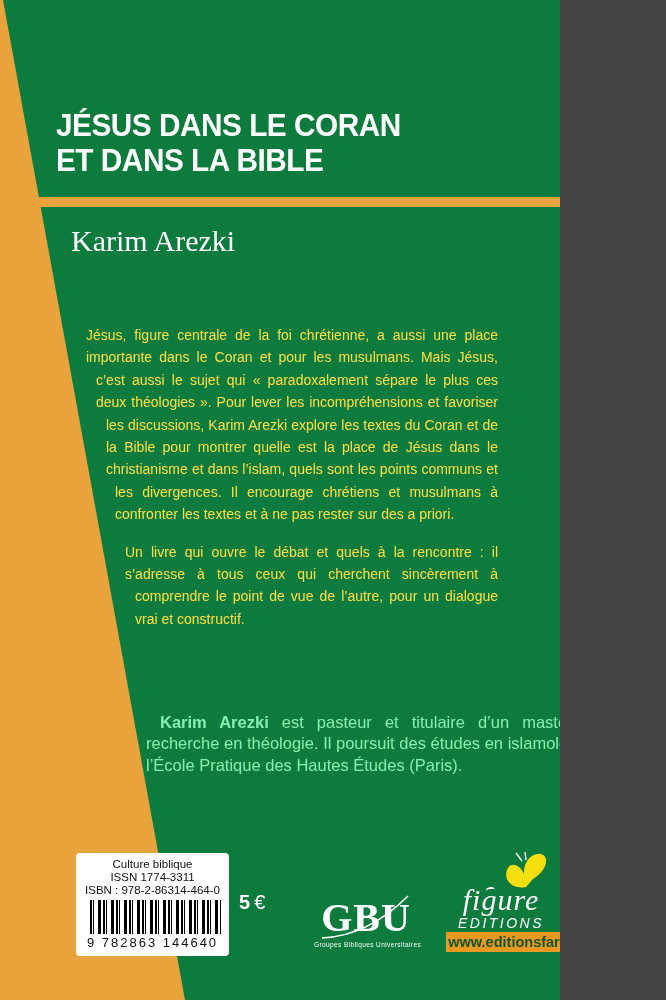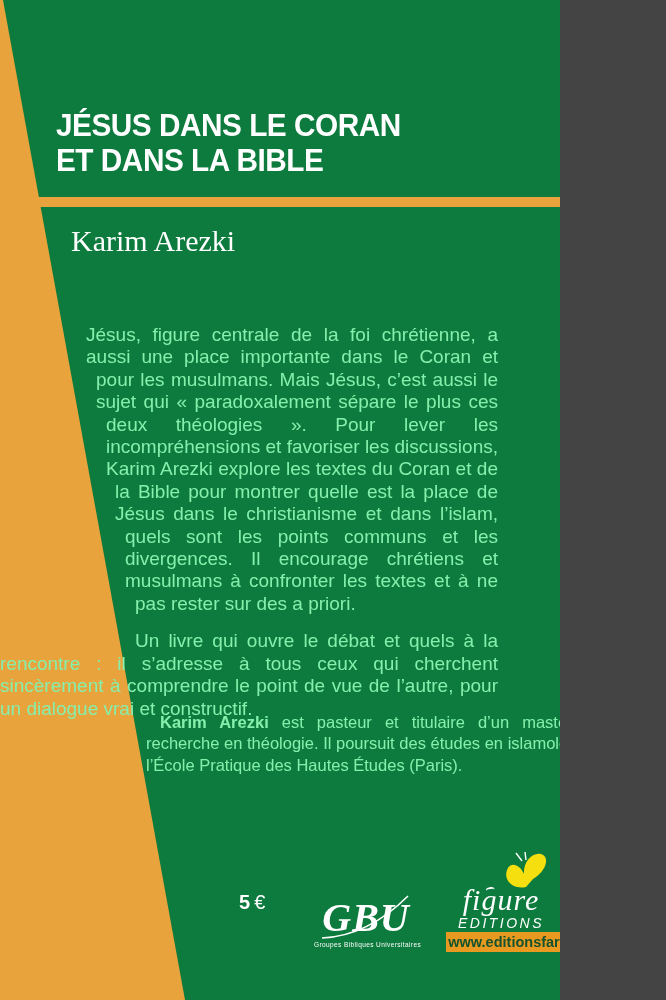--- a/index.html
+++ b/index.html
@@ -20,21 +20,21 @@
     letter-spacing:-0.5px;transform:scaleX(0.96);transform-origin:left top;
     white-space:nowrap;
   }
   .author{
     position:absolute;left:71px;top:224px;z-index:3;
     color:#ffffff;font-family:"Liberation Serif",serif;
     font-size:30px;line-height:34px;
   }
   .synopsis{
     position:absolute;left:0;top:324px;right:62px;z-index:3;
-    color:#86efac;font-size:19px;line-height:22.4px;
+    color:#fde047;font-size:14px;line-height:22.4px;
     text-align:justify;
   }
   .synopsis p{margin:0;}
   .synopsis p + p{margin-top:15px;}
   .fstep{float:left;clear:left;height:54px;}
   .fs1{width:86px;}.fs2{width:96px;}.fs3{width:106px;}
   .fs4{width:115px;}.fs5{width:125px;}.fs6{width:135px;}
   .bio{
     position:absolute;left:146px;top:712px;width:458px;z-index:3;
     color:#86efac;font-size:16.5px;line-height:21.4px;
@@ -61,21 +61,21 @@
   .price{
     position:absolute;left:239px;top:891px;z-index:3;
     color:#ffffff;font-weight:700;font-size:20px;
   }
   .price .euro{font-weight:400;padding-left:4px;}
   .gbu{
     position:absolute;left:314px;top:896px;width:104px;z-index:3;
     color:#ffffff;text-align:center;
   }
   .gbu-word{
-    font-family:"Liberation Serif",serif;font-style:italic;font-weight:700;
+    font-family:"Liberation Serif",serif;font-weight:700;
     font-size:40px;line-height:44px;letter-spacing:1px;
   }
   .gbu-swoosh{position:absolute;left:6px;top:-4px;}
   .gbu-caption{font-size:6.5px;line-height:8px;letter-spacing:0.4px;margin-top:1px;white-space:nowrap;}
   .farel{position:absolute;left:446px;top:851px;width:162px;z-index:3;color:#ffffff;}
   .butterfly{position:absolute;left:56px;top:0;}
   .farel-word{
     position:absolute;left:0;top:33px;width:110px;text-align:center;
     font-family:"Liberation Serif",serif;font-style:italic;
     font-size:30px;line-height:32px;letter-spacing:1px;
@@ -119,20 +119,27 @@
     <div class="fstep fs3"></div>
     <div class="fstep fs4"></div>
     <div class="fstep fs5"></div>
     <div class="fstep fs6"></div>
     <p>Jésus, figure centrale de la foi chrétienne, a aussi une place importante dans le Coran et pour les musulmans. Mais Jésus, c’est aussi le sujet qui « paradoxalement sépare le plus ces deux théologies ». Pour lever les incompréhensions et favoriser les discussions, Karim Arezki explore les textes du Coran et de la Bible pour montrer quelle est la place de Jésus dans le christianisme et dans l’islam, quels sont les points communs et les divergences. Il encourage chrétiens et musulmans à confronter les textes et à ne pas rester sur des a priori.</p>
     <p>Un livre qui ouvre le débat et quels à la rencontre : il s’adresse à tous ceux qui cherchent sincèrement à comprendre le point de vue de l’autre, pour un dialogue vrai et constructif.</p>
   </div>
 
   <div class="bio"><span class="bname">Karim Arezki</span><span> est pasteur et titulaire d’un master de recherche en théologie. Il poursuit des études en islamologie à l’École Pratique des Hautes Études (Paris).</span></div>
 
+  <div class="barcode-box">
+    <div class="bc-line">Culture biblique</div>
+    <div class="bc-line">ISSN 1774-3311</div>
+    <div class="bc-line">ISBN : 978-2-86314-464-0</div>
+    <div class="bars"></div>
+    <div class="bc-digits">9 782863 144640</div>
+  </div>
 
   <div class="price"><span>5</span><span class="euro">€</span></div>
 
   <div class="gbu">
     <svg class="gbu-swoosh" width="92" height="50" viewBox="0 0 92 50" aria-hidden="true">
       <path d="M2,46 Q48,44 88,4" stroke="#ffffff" stroke-width="1.6" fill="none"></path>
     </svg>
     <div class="gbu-word">GBU</div>
     <div class="gbu-caption">Groupes Bibliques Universitaires</div>
   </div>

